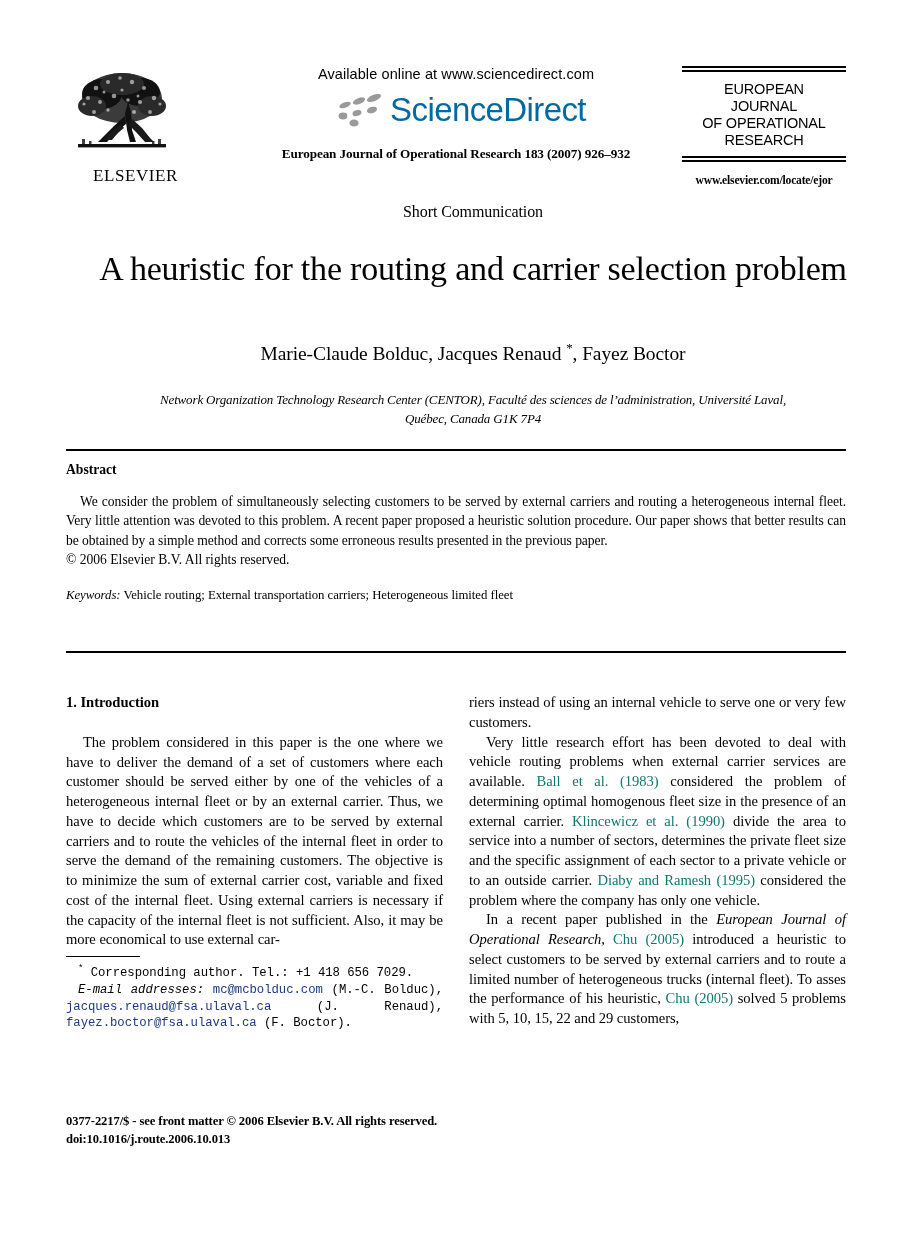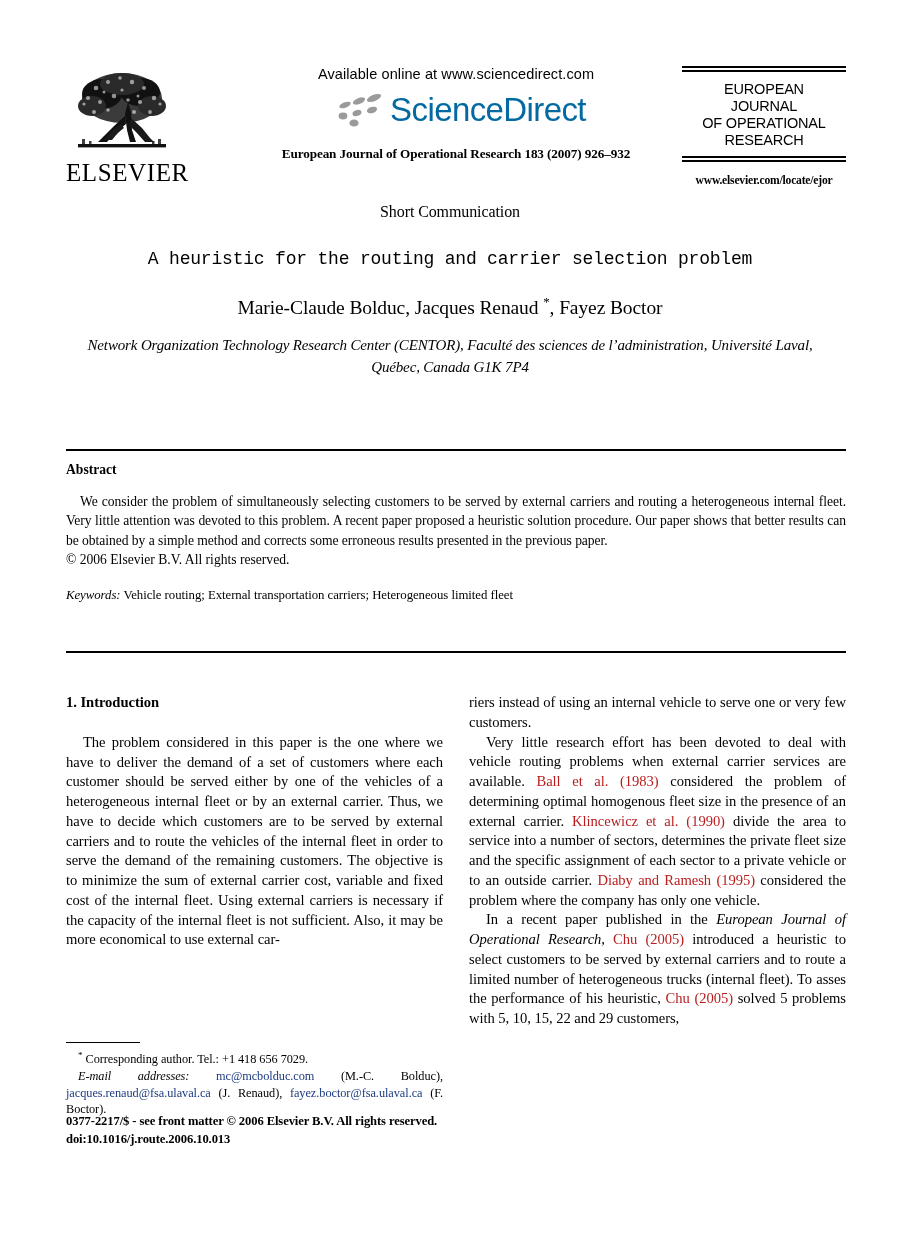--- a/index.html
+++ b/index.html
@@ -30,24 +30,25 @@
   }
   .elsevier-logo {
     position: absolute;
     left: 0; top: 2px;
     width: 112px;
     text-align: center;
   }
   .tree-svg { display: block; margin: 0 auto; }
   .elsevier-word {
     font-family: "Liberation Serif", serif;
-    font-size: 25px;
+    font-size: 17px;
     letter-spacing: 0.6px;
-    margin-top: 2px;
+    margin-top: 9px;
     line-height: 1.05;
+    text-align: right;
   }
 
   .sd-block {
     position: absolute;
     left: 180px; top: 0;
     width: 420px;
     text-align: center;
   }
   .sd-available {
     font-family: "Liberation Sans", sans-serif;
@@ -105,50 +106,50 @@
     font-family: "Liberation Serif", serif;
     font-weight: bold;
     font-size: 11.6px;
     letter-spacing: -0.2px;
     margin-top: 12px;
   }
 
   
   .titleblock {
     position: absolute;
-    left: 60px; top: 203px;
+    left: 83px; top: 203px;
     width: 780px;
     text-align: center;
   }
   .short-comm {
     font-family: "Liberation Serif", serif;
     font-size: 16px;
     letter-spacing: -0.1px;
   }
   .paper-title {
-    font-family: Liberation Mono, monospace;
-    font-size: 18px;
+    font-family: Liberation Serif, serif;
+    font-size: 34px;
     font-weight: normal;
     margin: 28px 0 16px 0;
     letter-spacing: -0.2px;
     line-height: 1.2;
   }
   .authors {
     font-family: "Liberation Serif", serif;
     font-size: 19.5px;
-    margin-top: 23px;
+    margin-top: 50px;
     letter-spacing: -0.1px;
   }
   .authors .star { font-size: 13px; vertical-align: super; }
   .affil {
     font-family: "Liberation Serif", serif;
     font-style: italic;
-    font-size: 15px;
+    font-size: 13px;
     line-height: 1.45;
-    margin-top: 17px;
+    margin-top: 27px;
     letter-spacing: -0.15px;
   }
   .dates {
     font-family: "Liberation Serif", serif;
     font-weight: bold;
     font-size: 12.4px;
     line-height: 1.5;
     margin-top: 18px;
     letter-spacing: -0.15px;
   }
@@ -211,29 +212,29 @@
   .col-left  { left: 66px; }
   .col-right { left: 469px; }
   .sec-head {
     font-weight: bold;
     font-size: 14.6px;
     margin: 0 0 20px 0;
     text-align: left;
   }
   .col p { margin: 0; text-indent: 17px; }
   .col p.noindent { text-indent: 0; }
-  .ref-link { color: #b91c1c; }
+  .ref-link { color: #0f766e; }
   .ital { font-style: italic; }
 
   
   .footnote {
     position: absolute;
-    left: 66px; top: 1042px;
+    left: 66px; top: 956px;
     width: 377px;
-    font-family: Liberation Serif, serif;
+    font-family: Liberation Mono, monospace;
     font-size: 12.3px;
     line-height: 1.36;
     text-align: justify;
     letter-spacing: -0.05px;
   }
   .fn-rule {
     border-top: 1.6px solid #000;
     width: 74px;
     margin-bottom: 6px;
   }

